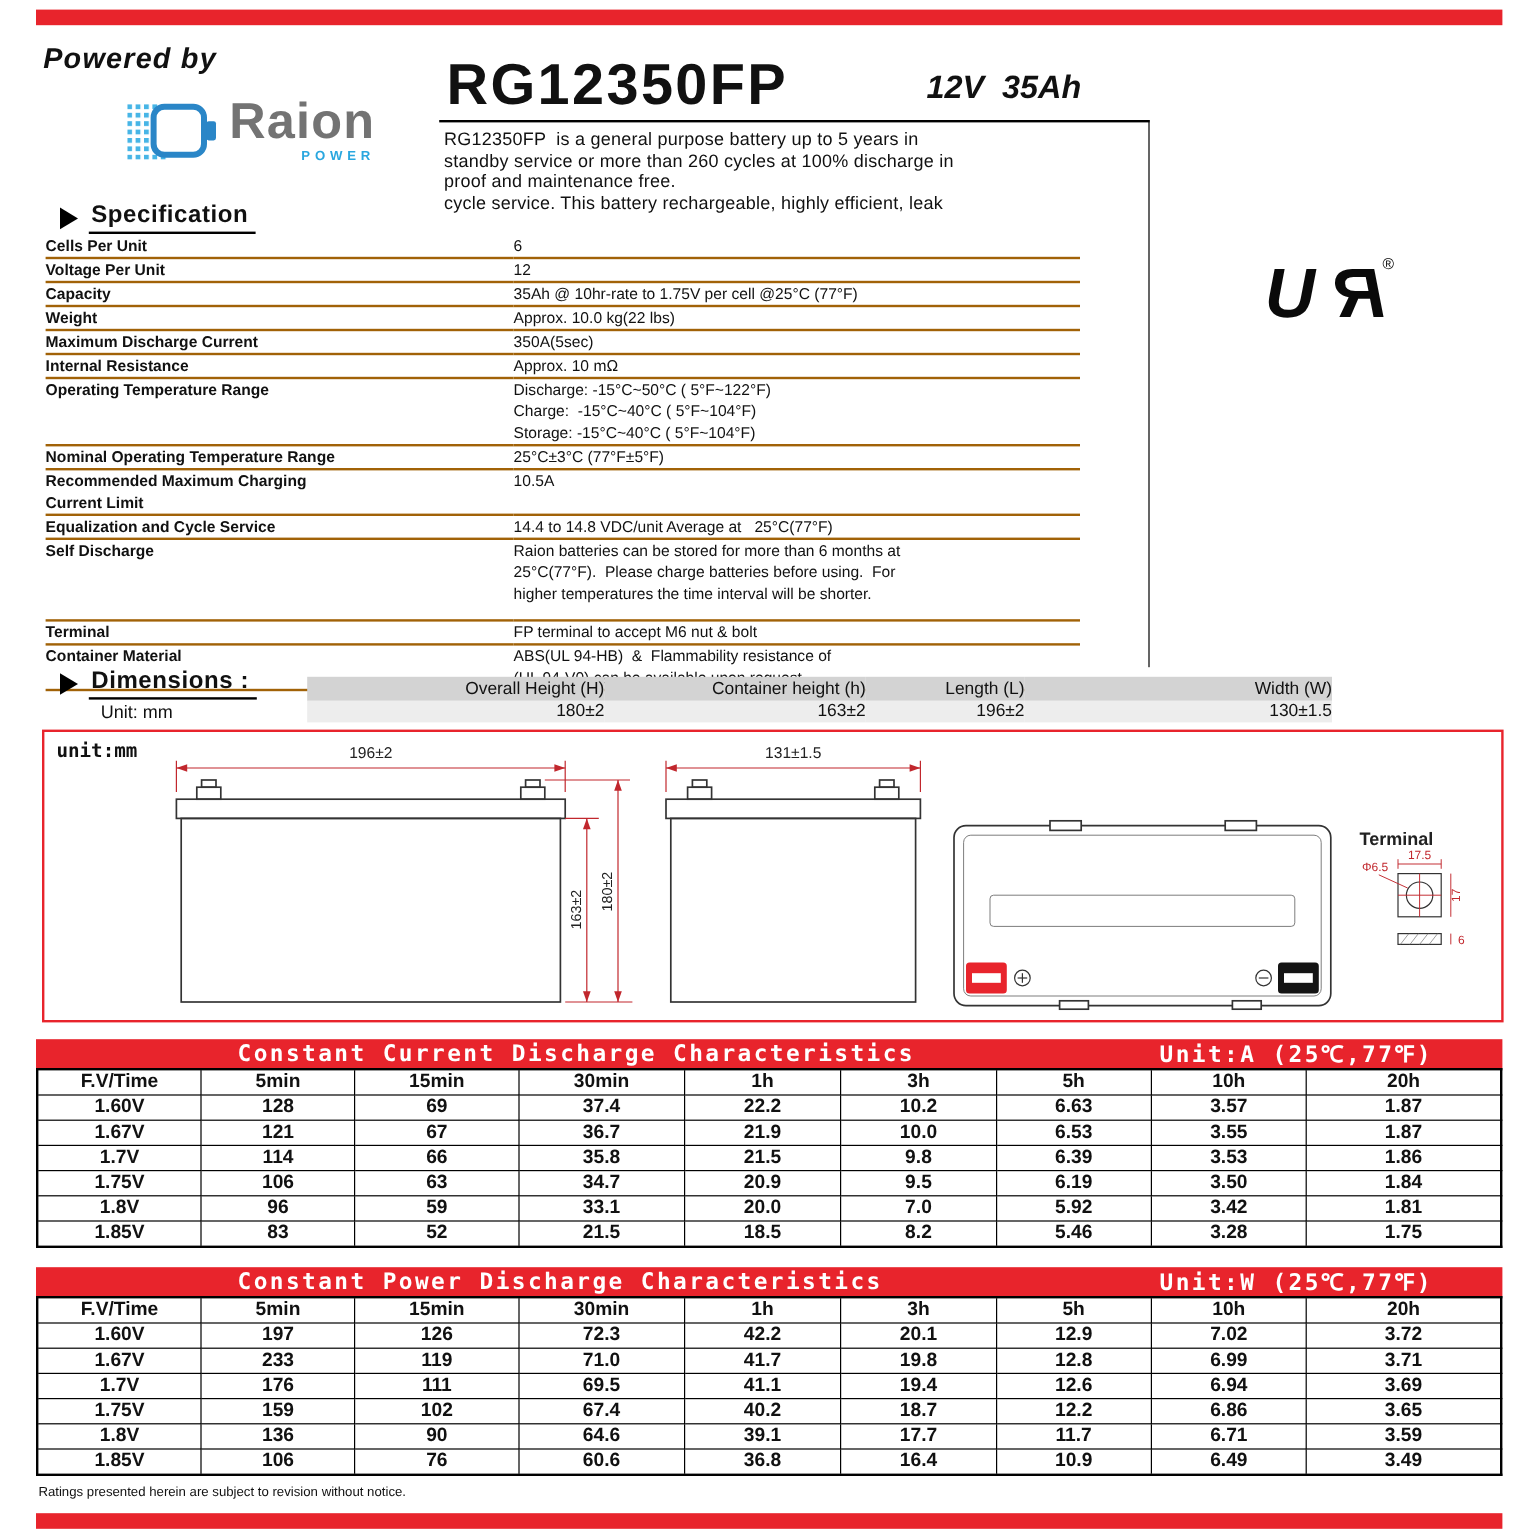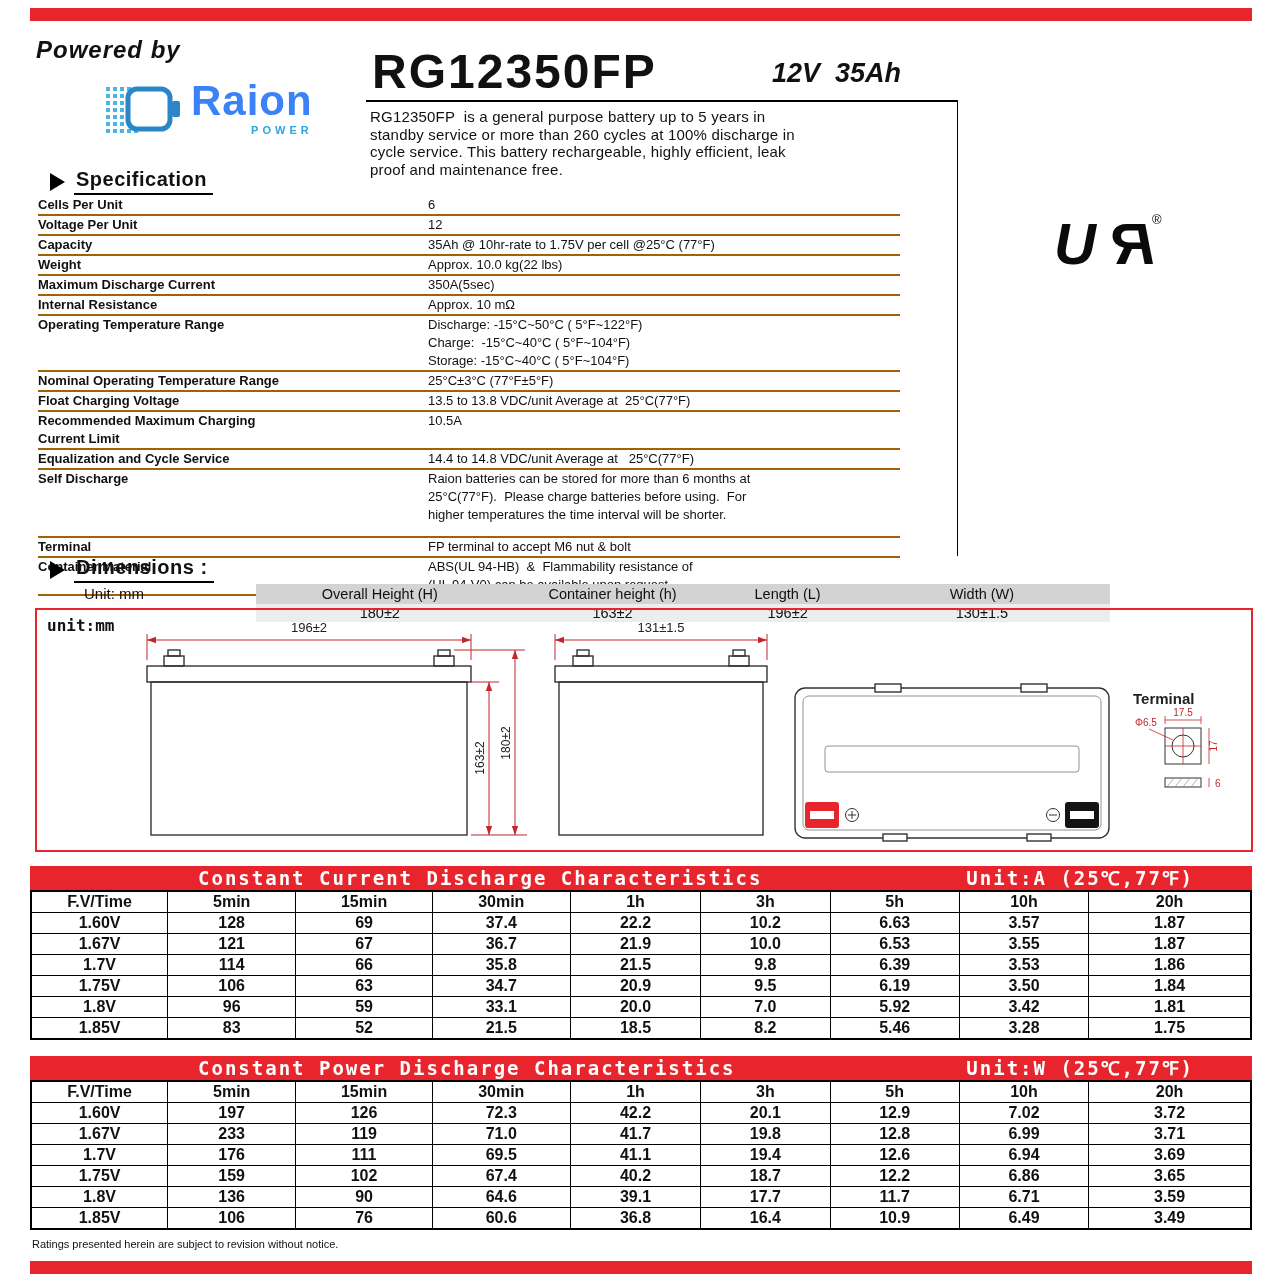--- a/index.html
+++ b/index.html
@@ -9,21 +9,21 @@
     font-family:"Liberation Sans", sans-serif; color:#111;
   }
   .bar { position:absolute; left:30px; width:1222px; height:13px; background:#e8242c; }
   .top-bar { top:8px; }
   .bottom-bar { top:1261px; }
 
   .powered-by { position:absolute; left:36px; top:36px; font-size:24px; font-weight:bold; font-style:italic; letter-spacing:1px; }
 
   .logo { position:absolute; left:106px; top:80px; display:flex; align-items:flex-start; gap:7px; }
   .logo-textcol { display:flex; flex-direction:column; align-items:flex-end; }
-  .logo-name { font-size:42px; font-weight:bold; color:#3b82f6; line-height:1; letter-spacing:1px; }
+  .logo-name { font-size:42px; font-weight:bold; color:#737373; line-height:1; letter-spacing:1px; }
   .logo-sub { font-size:11px; font-weight:bold; color:#2aa7df; letter-spacing:4px; margin-top:2px; }
 
   .title { position:absolute; left:372px; top:44px; font-size:48px; font-weight:900; letter-spacing:2px; white-space:pre; }
   .rating { position:absolute; left:772px; top:58px; font-size:27px; font-weight:bold; font-style:italic; white-space:pre; }
   .title-rule { position:absolute; left:366px; top:100px; width:592px; height:2px; background:#000; }
   .right-rule { position:absolute; left:957px; top:100px; width:1px; height:456px; background:#000; }
 
   .description { position:absolute; left:370px; top:108px; font-size:15px; line-height:17.5px; letter-spacing:0.2px; }
   .description div { white-space:pre; }
 
@@ -36,21 +36,21 @@
   .spec-table { position:absolute; left:38px; top:196px; width:862px; border-collapse:collapse; }
   .spec-table tr { border-bottom:2px solid #a16207; }
   .spec-table td { vertical-align:top; font-size:13px; line-height:18px; padding:0; }
   .spec-table td div { white-space:pre; }
   .spec-label { width:390px; font-weight:bold; }
   tr.gap-row td { padding-bottom:12px; }
 
   .ul-logo { position:absolute; left:1048px; top:208px; }
 
   .dim-unit { position:absolute; left:84px; top:585px; font-size:15px; }
-  .dim-table { position:absolute; left:256px; top:584px; width:854px; border-collapse:collapse; text-align:center; table-layout:fixed; }
+  .dim-table { position:absolute; left:256px; top:564px; width:854px; border-collapse:collapse; text-align:right; table-layout:fixed; }
   .dim-table th { background:#d3d3d3; font-size:14.5px; font-weight:normal; height:20px; }
   .dim-table td { background:#ededed; font-size:14.5px; height:18px; }
   .dim-table th:nth-child(1), .dim-table td:nth-child(1){ width:29%; }
   .dim-table th:nth-child(2), .dim-table td:nth-child(2){ width:25.5%; }
   .dim-table th:nth-child(3), .dim-table td:nth-child(3){ width:15.5%; }
   .dim-table th:nth-child(4), .dim-table td:nth-child(4){ width:30%; }
 
   .drawing-box { position:absolute; left:35px; top:608px; width:1218px; height:244px; border:2px solid #e8242c; }
   .drawing-unit { position:absolute; left:10px; top:6px; font-family:"DejaVu Sans Mono", monospace; font-weight:bold; font-size:16px; }
   .drawing-svg { position:absolute; left:0; top:0; }
@@ -94,22 +94,22 @@
   </div>
 </div>
 
 <div class="title">RG12350FP</div>
 <div class="rating">12V  35Ah</div>
 <div class="title-rule"></div>
 <div class="right-rule"></div>
 <div class="description">
     <div>RG12350FP  is a general purpose battery up to 5 years in</div>
     <div>standby service or more than 260 cycles at 100% discharge in</div>
+    <div>proof and maintenance free.</div>
     <div>cycle service. This battery rechargeable, highly efficient, leak</div>
-    <div>proof and maintenance free.</div>
   </div>
 
 <div class="section-heading spec-heading">
   <span class="tri"></span>
   <span class="heading-text">Specification</span>
 </div>
 
 <table class="spec-table">
   <tbody>
       <tr>
@@ -169,28 +169,20 @@
           <div>Charge:  -15°C~40°C ( 5°F~104°F)</div>
           <div>Storage: -15°C~40°C ( 5°F~104°F)</div>
         </td>
       </tr>
       <tr>
         <td class="spec-label">
           <div>Nominal Operating Temperature Range</div>
         </td>
         <td class="spec-value">
           <div>25°C±3°C (77°F±5°F)</div>
-        </td>
-      </tr>
-      <tr>
-        <td class="spec-label">
-          <div>Float Charging Voltage</div>
-        </td>
-        <td class="spec-value">
-          <div>13.5 to 13.8 VDC/unit Average at  25°C(77°F)</div>
         </td>
       </tr>
       <tr>
         <td class="spec-label">
           <div>Recommended Maximum Charging</div>
           <div>Current Limit</div>
         </td>
         <td class="spec-value">
           <div>10.5A</div>
         </td>

